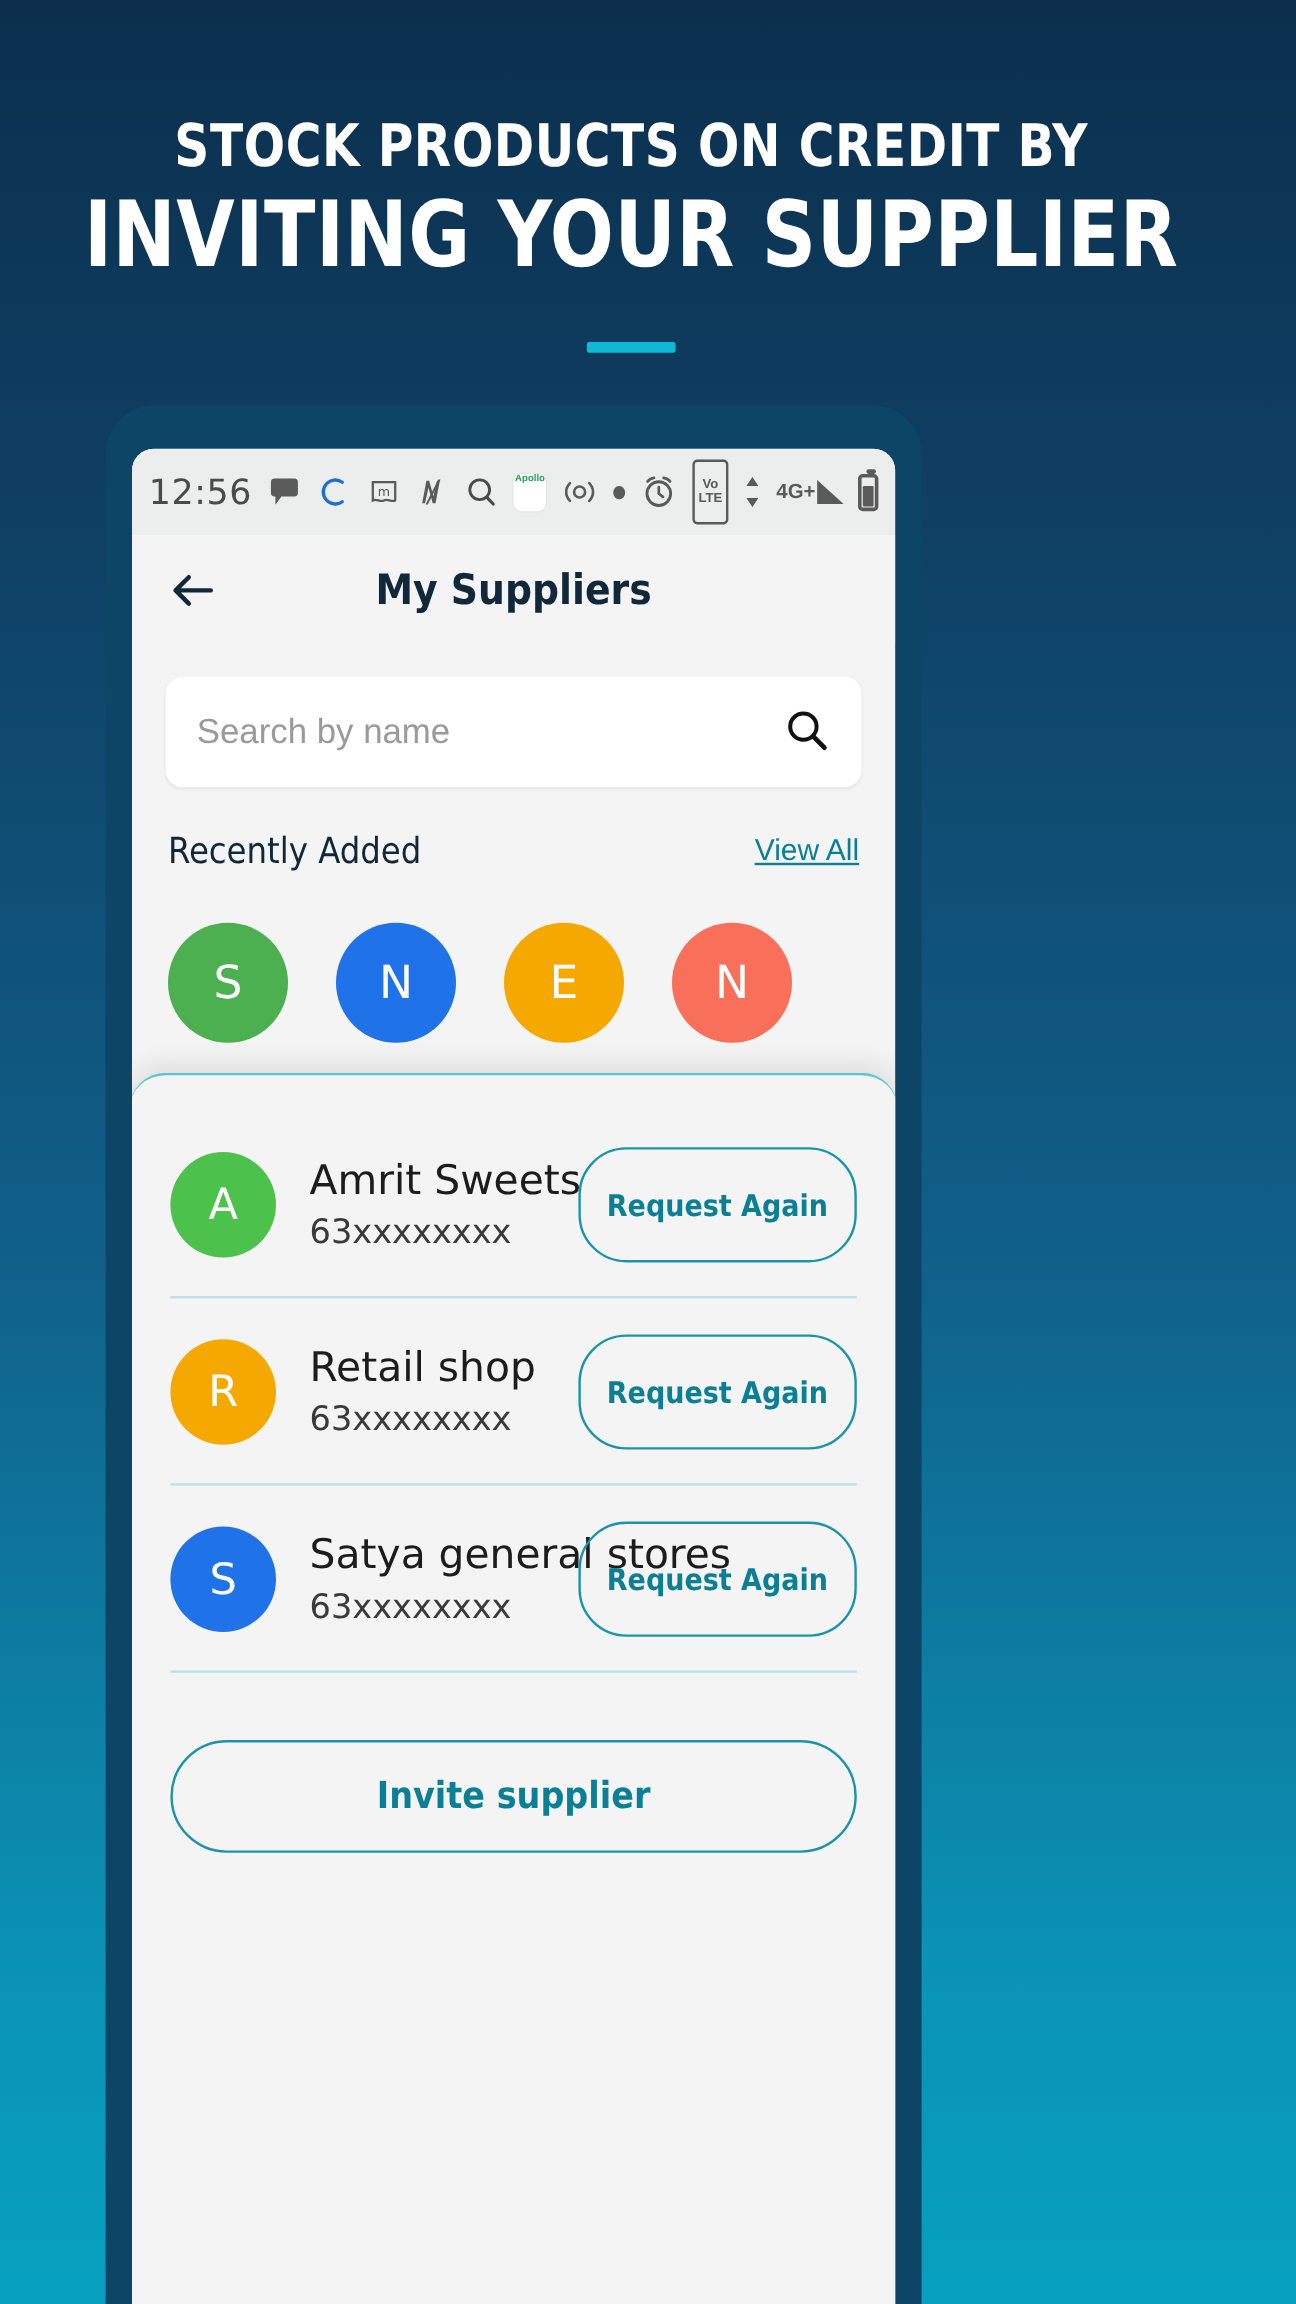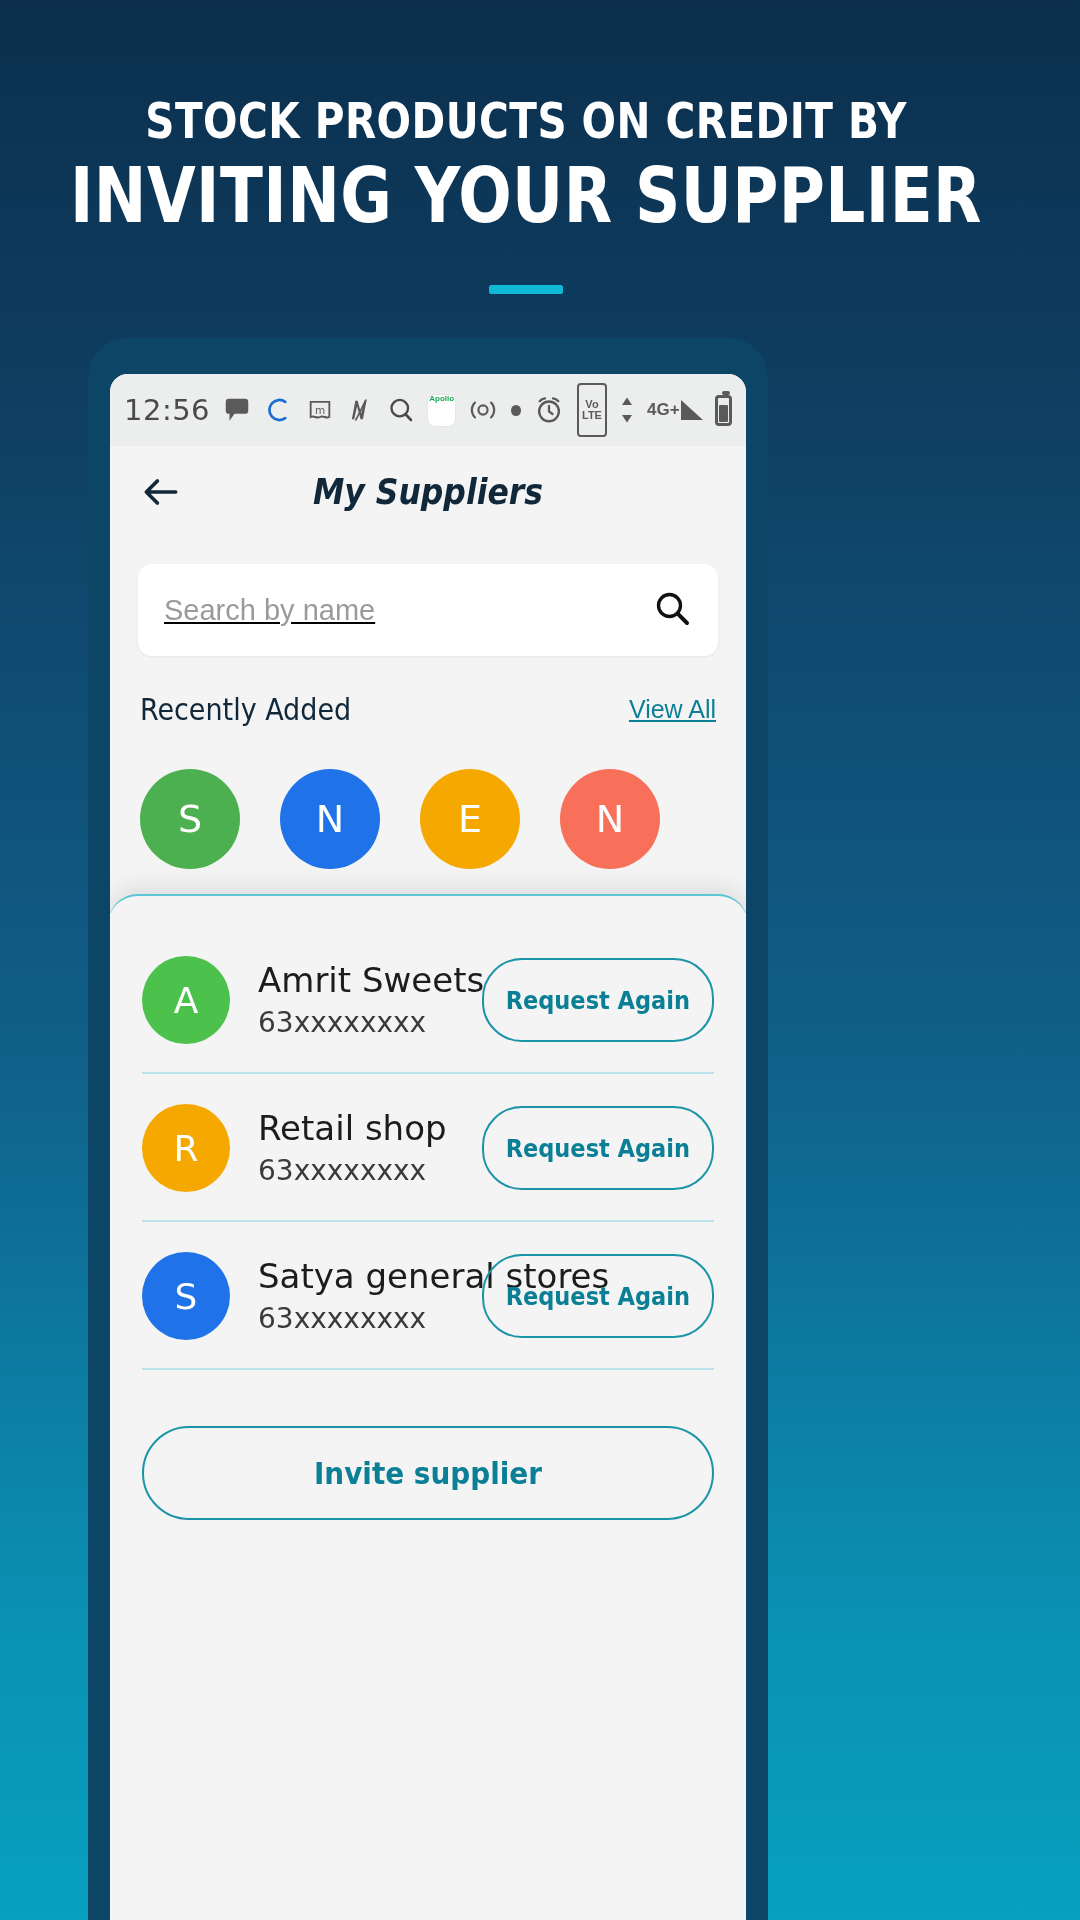--- a/index.html
+++ b/index.html
@@ -59,27 +59,27 @@
   .sig { font-size:17px; color:#5a5a5a; font-weight:bold; display:flex; align-items:flex-end; gap:1px;}
   .tri { width:0;height:0;border-left:22px solid #5a5a5a;border-top:20px solid transparent; }
   .batt { width:19px;height:31px;border:3px solid #5a5a5a;border-radius:4px;position:relative;}
   .batt:before{content:"";position:absolute;top:-7px;left:4px;width:8px;height:4px;background:#5a5a5a;border-radius:2px;}
   .batt:after{content:"";position:absolute;left:1px;right:1px;bottom:1px;height:68%;background:#5a5a5a;border-radius:1px;}
 
   
   .appbar { height:92px; display:flex; align-items:center; padding:0 28px; background:#f4f4f4; }
   .back { width:46px;height:46px; display:flex;align-items:center;justify-content:center; }
   .apptitle { flex:1; text-align:center; font-size:35px; font-weight:bold; color:#10283a;
-              font-family:"DejaVu Sans Condensed","Liberation Sans", sans-serif; margin-left:-46px;font-style:italic;}
+              font-family:"DejaVu Sans Condensed","Liberation Sans", sans-serif; margin-left:-46px;}
 
   
   .searchwrap { padding:26px 28px 0 28px; }
   .searchbox {
     height:92px; background:#ffffff; border-radius:14px; display:flex; align-items:center;
-    padding:0 26px; box-shadow:0 1px 3px rgba(0,0,0,.07);text-decoration:underline;
+    padding:0 26px; box-shadow:0 1px 3px rgba(0,0,0,.07);
   }
   .searchbox .ph { flex:1; font-size:29px; color:#9a9a9a; }
 
   
   .rowhead { display:flex; align-items:center; justify-content:space-between; padding:36px 30px 0 30px; }
   .rowhead .t { font-size:30px; font-weight:normal; color:#10283a;
                 font-family:"DejaVu Sans Condensed","Liberation Sans", sans-serif;}
   .viewall { font-size:25px; color:#0b7f96; text-decoration:underline; }
 
   .avatars { display:flex; gap:40px; padding:42px 28px 0 30px; }
@@ -97,21 +97,21 @@
   .srow:last-of-type { border-bottom:2px solid #b9e2e9; }
   .srow .av2 { width:88px;height:88px;border-radius:50%;display:flex;align-items:center;
                justify-content:center;color:#fff;font-size:36px;flex:0 0 auto;
                font-family:"DejaVu Sans", sans-serif;}
   .sinfo { flex:1; padding-left:28px; min-width:0; }
   .sname { font-size:34px; color:#1c1c1c; font-family:"DejaVu Sans", sans-serif; line-height:1.15;
            white-space:nowrap; }
   .sphone { font-size:28px; color:#3a3a3a; font-family:"DejaVu Sans", sans-serif; margin-top:6px; }
   .reqbtn {
     flex:0 0 auto; border:2px solid #1b94a8; color:#0b7f96; background:transparent;
-    border-radius:40px; height:84px; padding:0 22px; font-size:25px; font-weight:bold;
+    border-radius:40px; height:96px; padding:0 22px; font-size:25px; font-weight:bold;
     font-family:"DejaVu Sans Condensed","Liberation Sans", sans-serif; white-space:nowrap;
   }
   .invitewrap { padding:56px 0 0 0; display:flex; justify-content:center; }
   .invitebtn {
     width:100%; height:94px; border:2px solid #1b94a8; color:#0b7f96; background:transparent;
     border-radius:50px; font-size:31px; font-weight:bold;
     font-family:"DejaVu Sans Condensed","Liberation Sans", sans-serif;
   }
 </style>
 </head>

